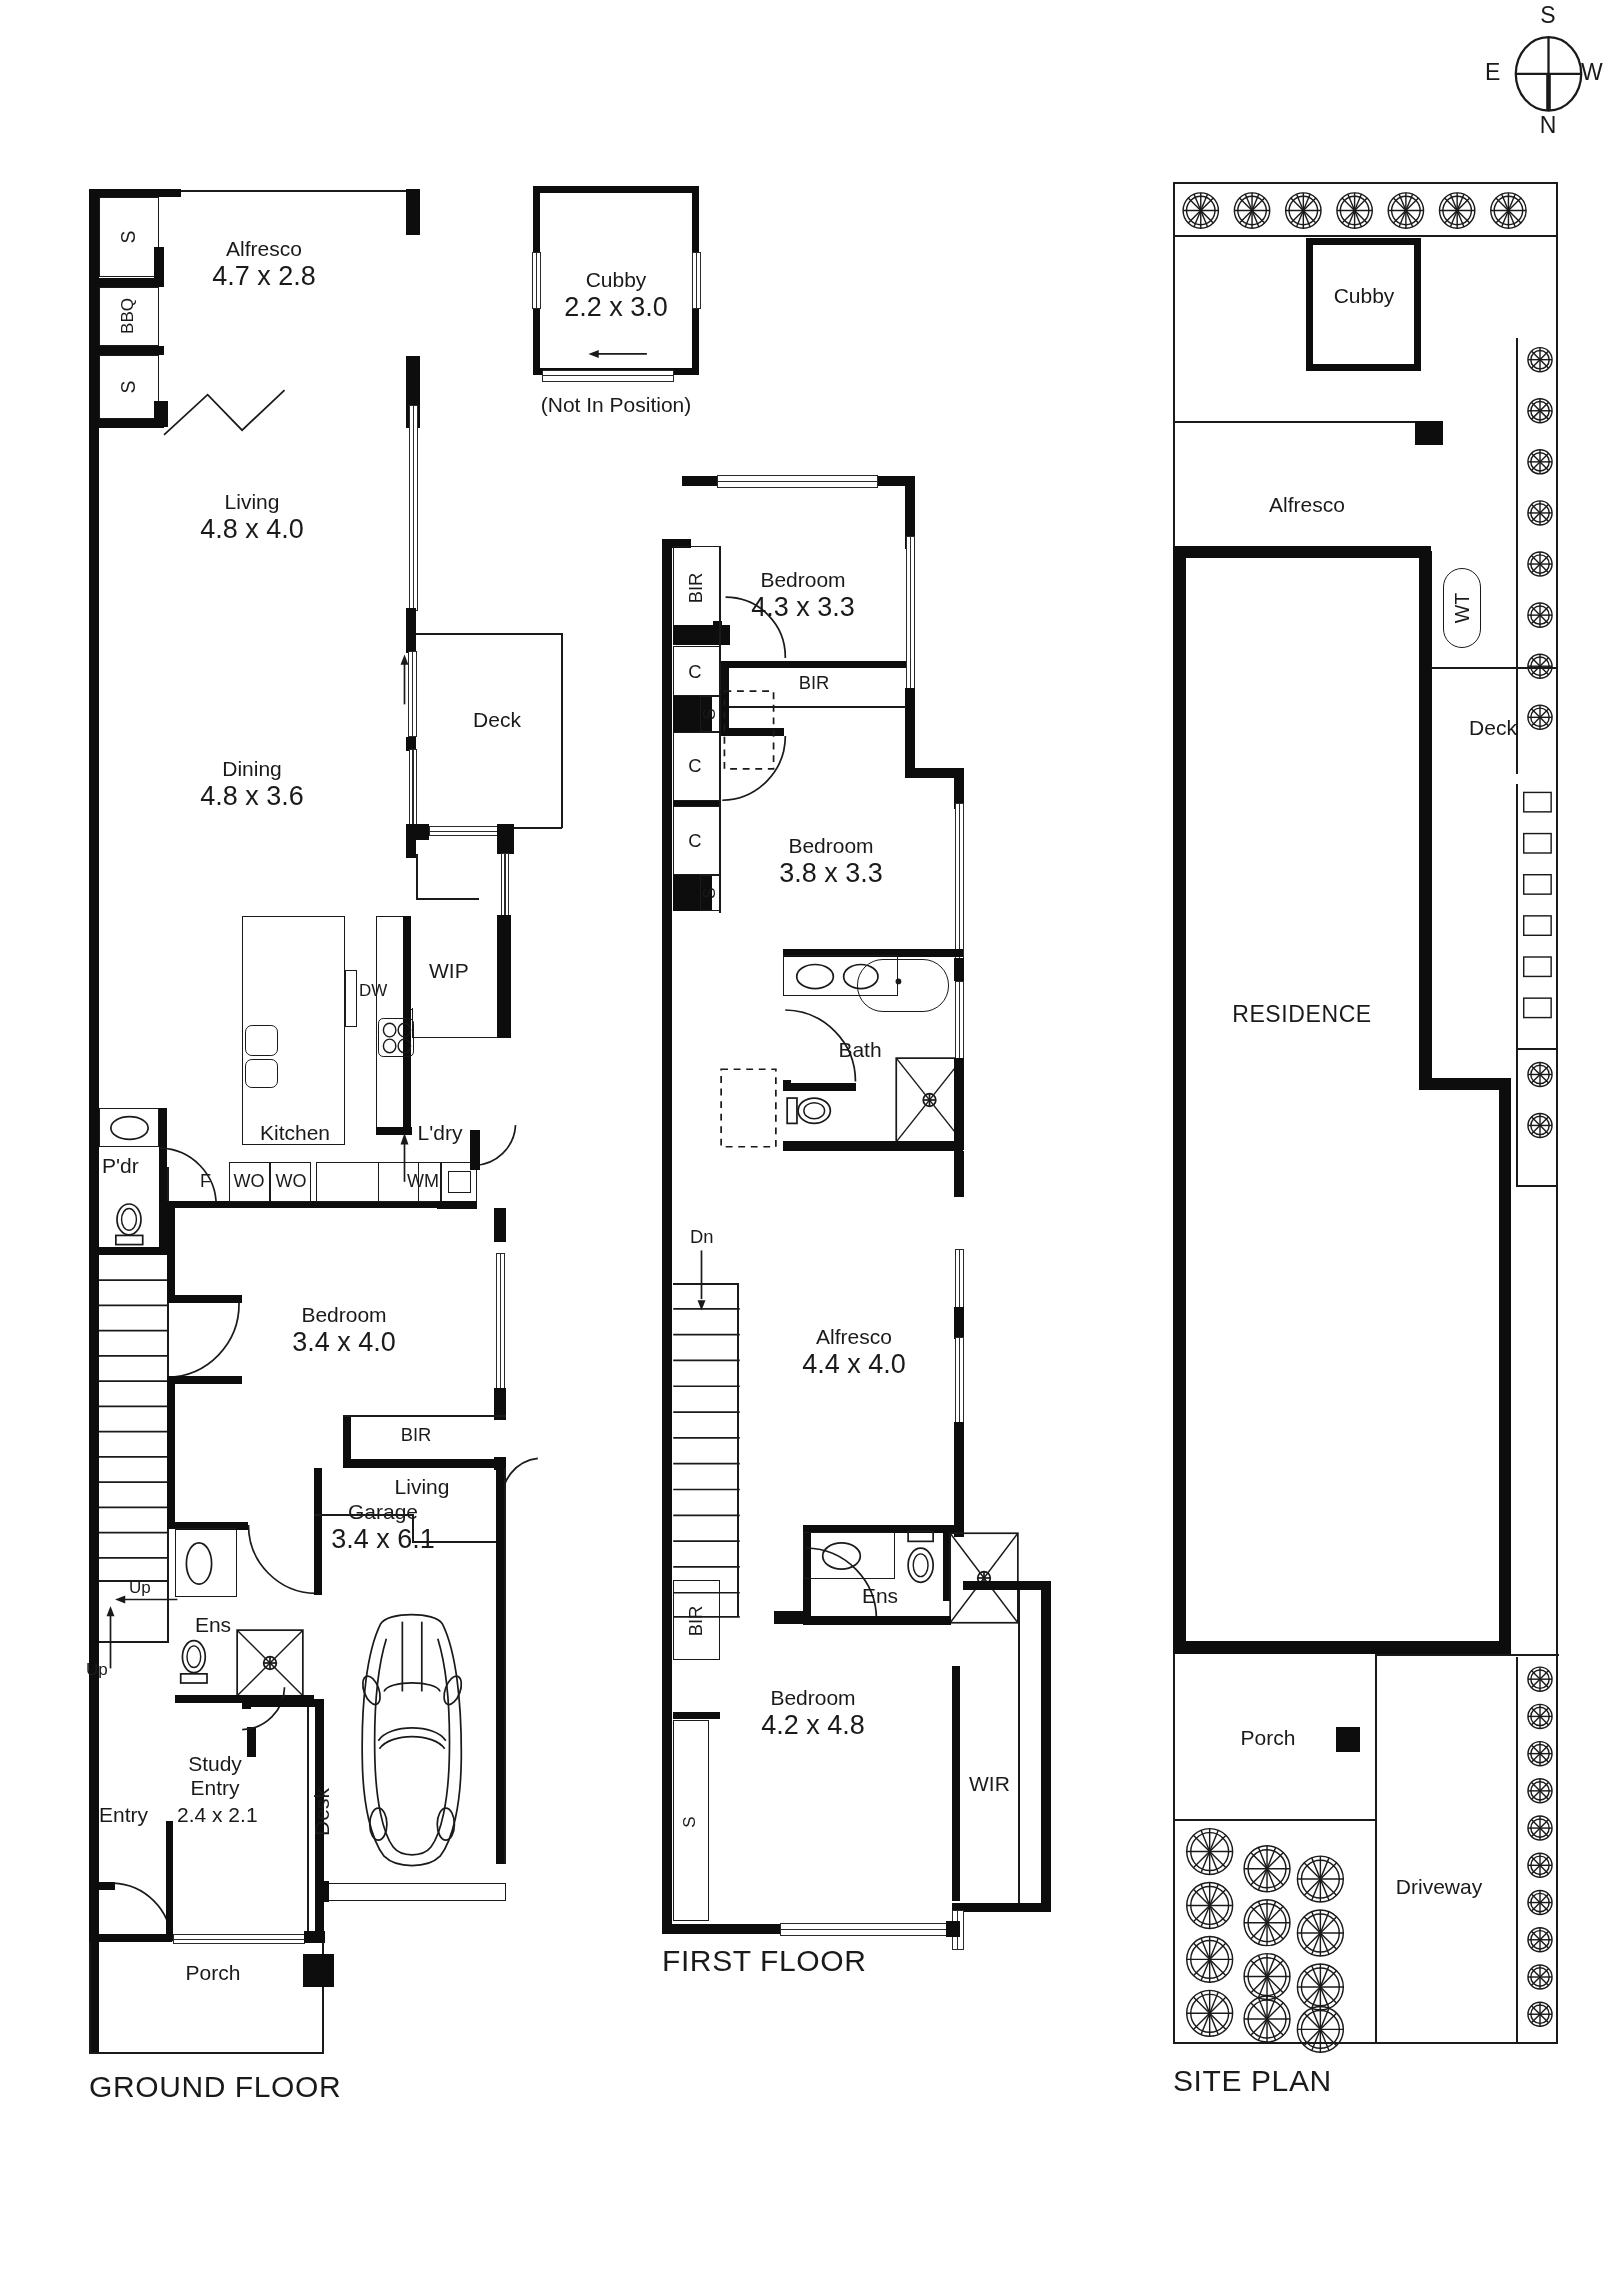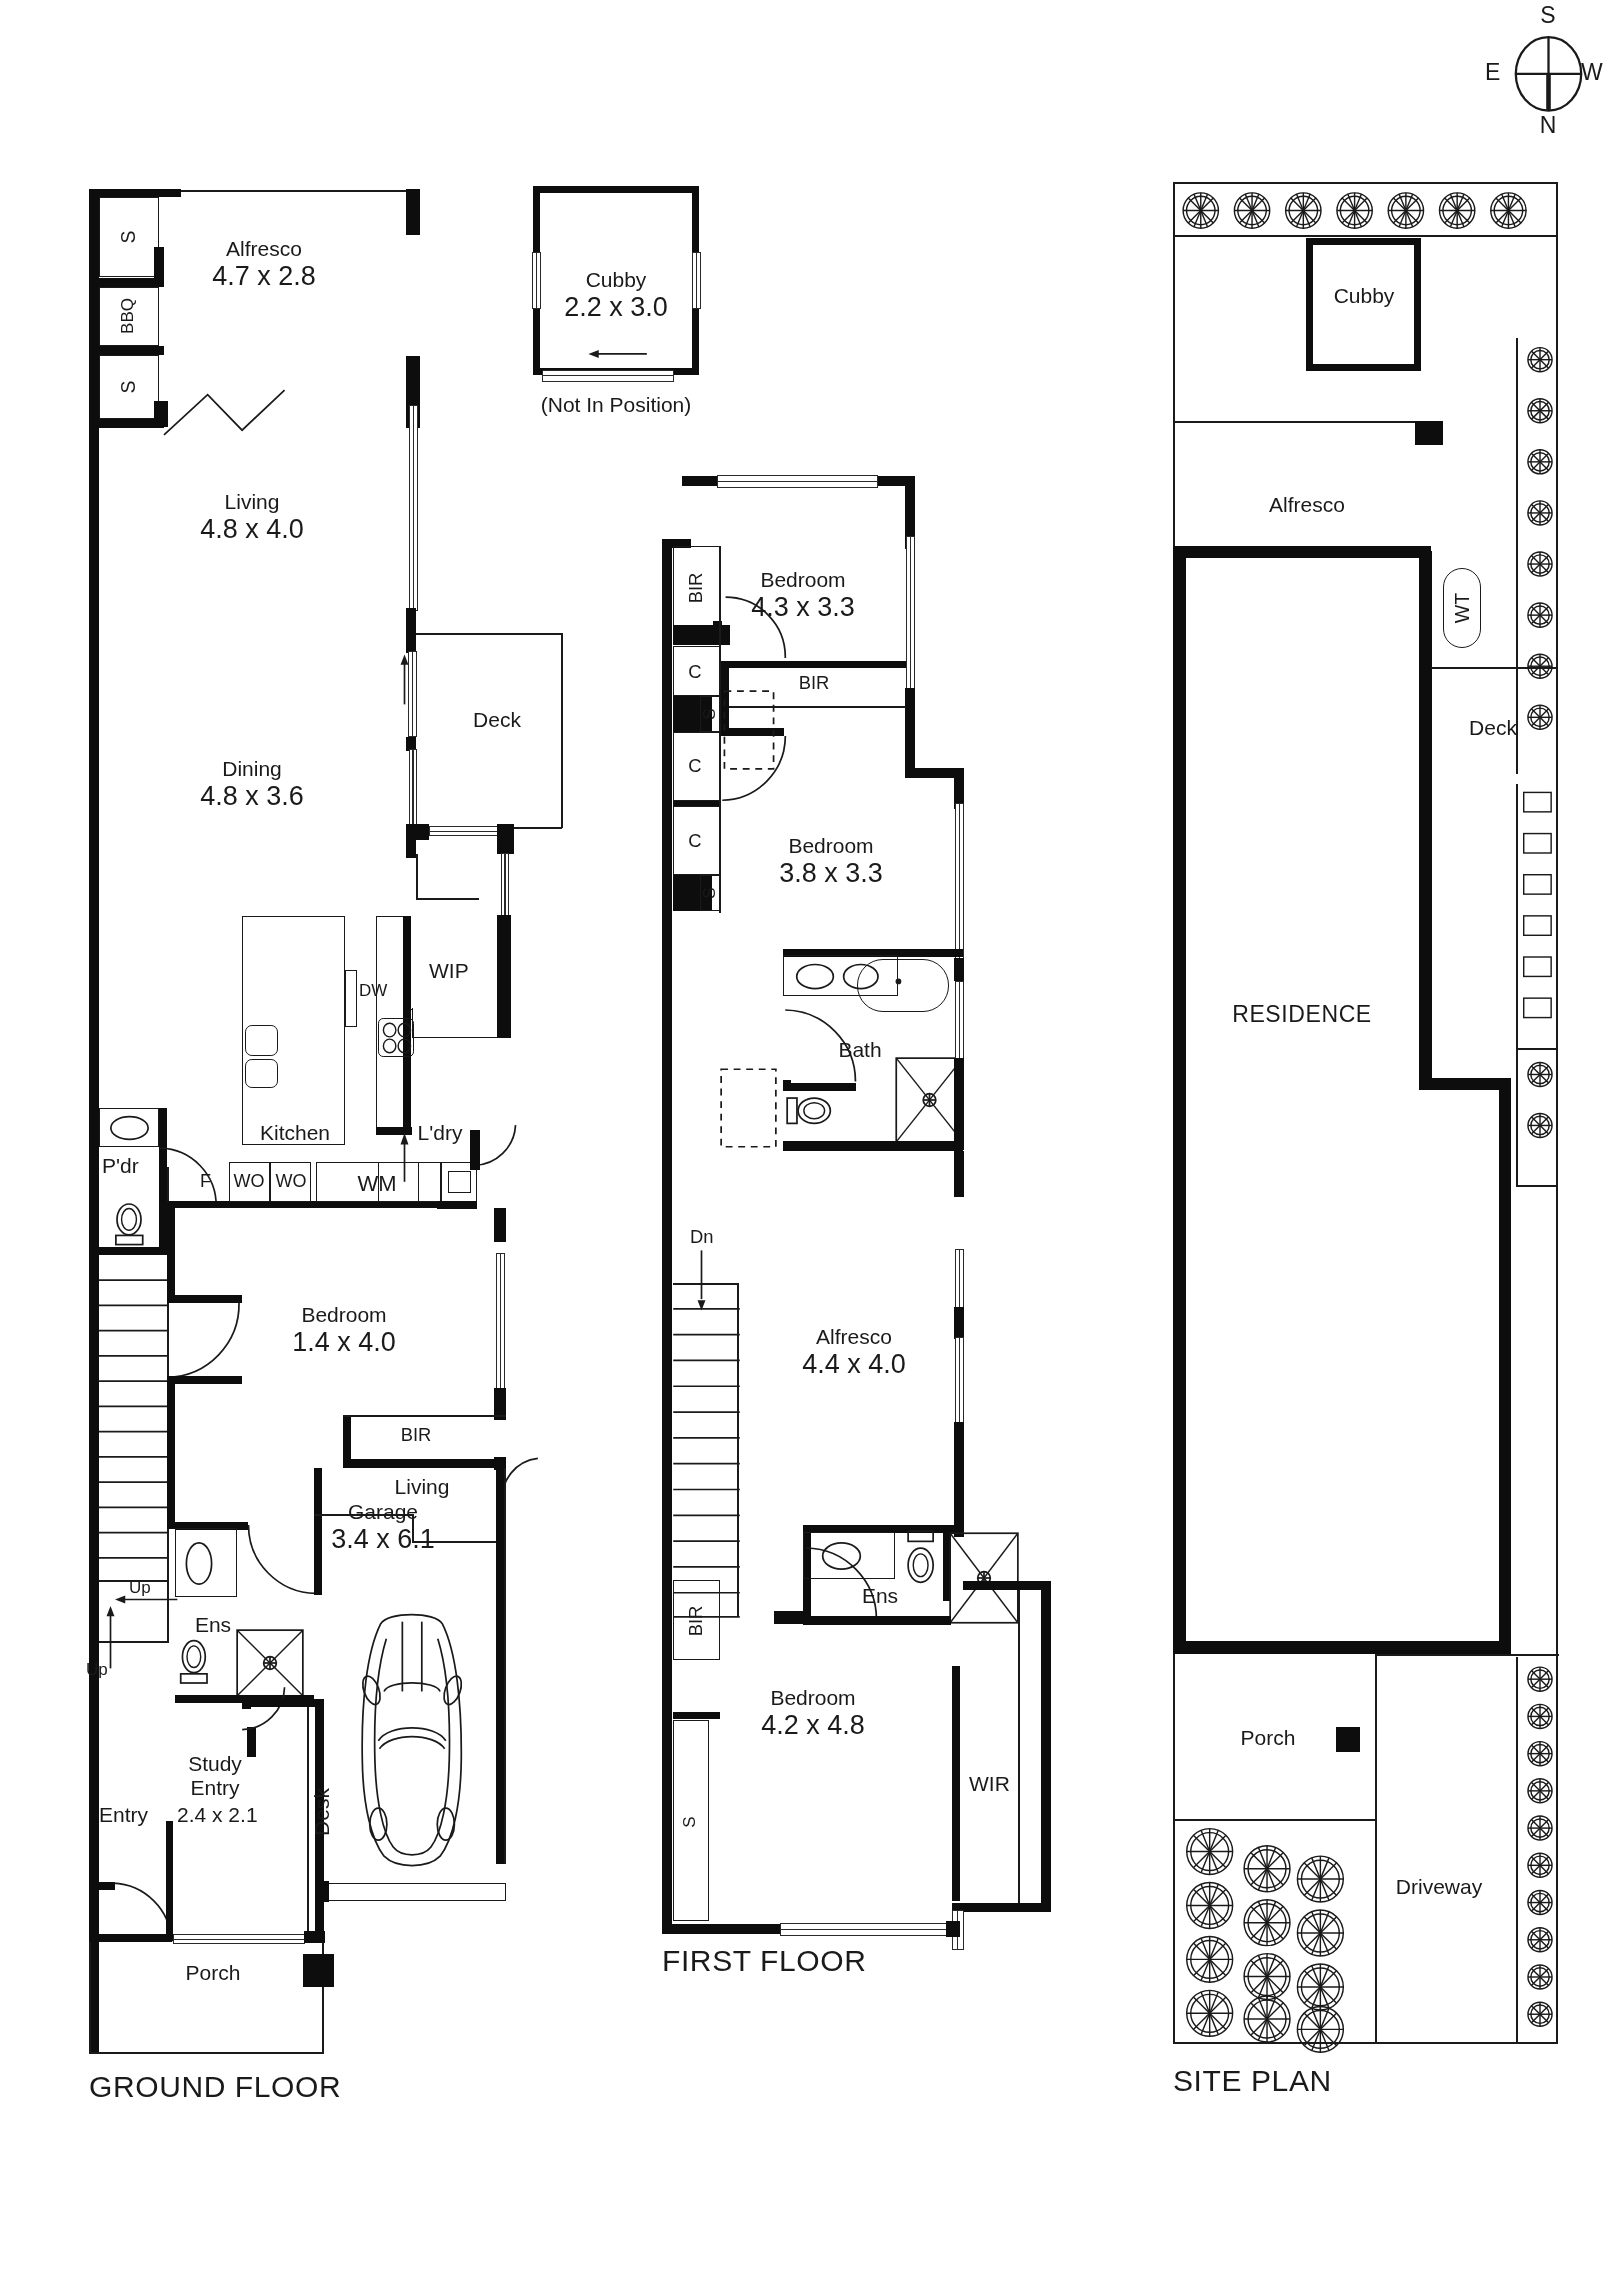--- a/index.html
+++ b/index.html
@@ -217,21 +217,21 @@
 
     <div class="thin" style="left:167px;top:1167px;width:1.7px;height:36px;"></div>
     <div class="wall" style="left:167px;top:1201px;width:270px;height:6.9px;"></div>
     <div class="lbl" style="left:200px;top:1171px;font-size:18px;">F</div>
     <div class="box" style="left:229px;top:1162px;width:41px;height:40px;"></div>
     <div class="lbl ctr" style="left:249px;top:1171px;font-size:18px;">WO</div>
     <div class="box" style="left:270px;top:1162px;width:41px;height:40px;"></div>
     <div class="lbl ctr" style="left:291px;top:1171px;font-size:18px;">WO</div>
     <div class="box" style="left:316px;top:1162px;width:125px;height:40px;"></div>
     <div class="box" style="left:378px;top:1162px;width:41px;height:40px;"></div>
-    <div class="lbl ctr" style="left:377px;top:1171px;font-size:22px;">WM</div>
+    <div class="lbl ctr" style="left:423px;top:1171px;font-size:18px;">WM</div>
     <div class="box" style="left:441px;top:1162px;width:36px;height:40px;"></div>
     <div class="box" style="left:448px;top:1171px;width:23px;height:22px;"></div>
     <div class="wall" style="left:437px;top:1201px;width:40px;height:8px;"></div>
     <div class="sv" style="left:473px;top:1124px;">
       <svg width="46" height="46" viewBox="0 0 80 80">
         <path d="M 74 2 A 74 74 0 0 1 2 72" fill="none" stroke="#1a1a1a" stroke-width="3" transform="translate(0,0)"></path>
       </svg>
     </div>
     <div class="wall" style="left:470px;top:1130px;width:10.3px;height:40px;"></div>
 
@@ -240,21 +240,21 @@
     <div class="sv" style="left:166px;top:1303px;">
       <svg width="77" height="80" viewBox="0 0 135 140">
         <path d="M 128 0 A 128 128 0 0 1 2 130" fill="none" stroke="#1a1a1a" stroke-width="3"></path>
       </svg>
     </div>
     <div class="wall" style="left:167px;top:1376px;width:75px;height:7.5px;"></div>
     <div class="wall" style="left:167px;top:1383px;width:8px;height:146px;"></div>
 
     <div class="lbl ctr" style="left:344px;top:1303px;">
       <div class="roomname">Bedroom</div>
-      <div class="roomdim">1.4 x 4.0</div>
+      <div class="roomdim">3.4 x 4.0</div>
     </div>
 
     <div class="wall" style="left:494px;top:1208px;width:11.5px;height:34px;"></div>
     <div class="winv" style="left:496px;top:1253px;width:8.6px;height:138px;"></div>
     <div class="wall" style="left:494px;top:1388px;width:11.5px;height:32px;"></div>
 
     <div class="wall" style="left:343px;top:1415px;width:8px;height:46px;"></div>
     <div class="thin" style="left:343px;top:1415px;width:163px;height:2.3px;"></div>
     <div class="wall" style="left:343px;top:1459px;width:163px;height:8.6px;"></div>
     <div class="lbl ctr" style="left:416px;top:1424px;font-size:18.4px;">BIR</div>

